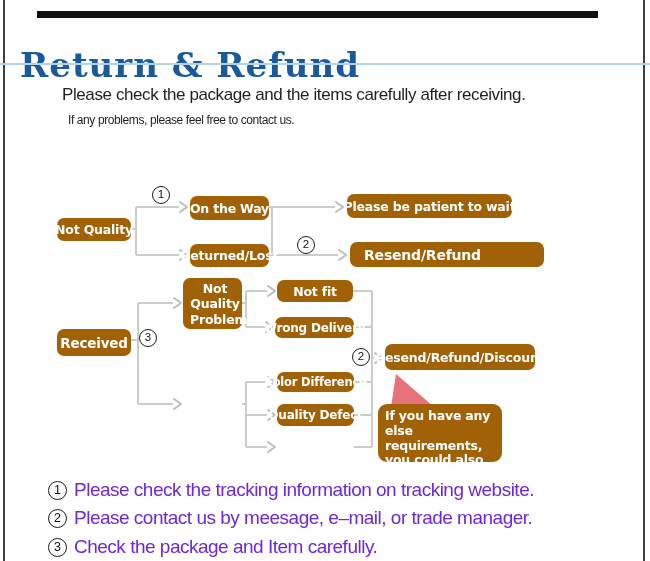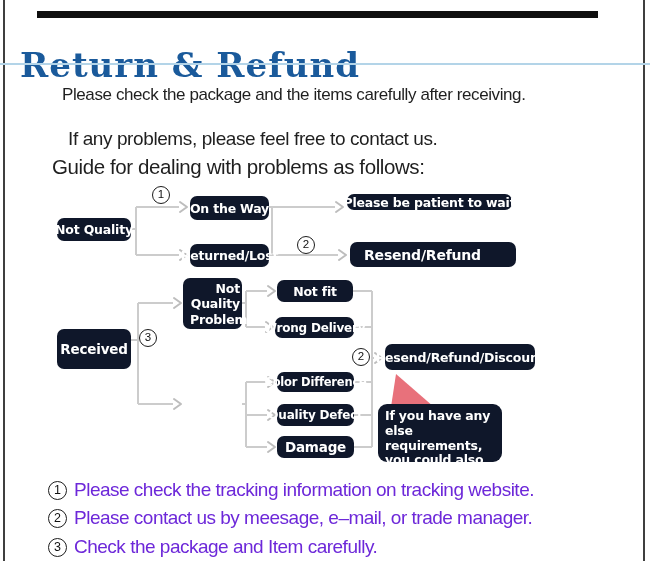--- a/index.html
+++ b/index.html
@@ -11,41 +11,41 @@
   .edge-left{left:3px;}
   .edge-right{left:643px;}
   .top-bar{position:absolute;left:37px;top:11px;width:561px;height:7px;background:#0f0f0f;}
   .page-title{
     position:absolute;left:20px;top:22px;
     font-family:"DejaVu Serif","Liberation Serif",serif;
     font-weight:700;font-size:34px;letter-spacing:1px;color:#1a5a9b;white-space:nowrap;
   }
   .title-underline{position:absolute;left:0;top:63px;width:650px;height:2px;background:#b3d4e8;}
   .intro-1{position:absolute;left:62px;top:85px;font-size:17px;letter-spacing:-0.4px;}
-  .intro-2{position:absolute;left:68px;top:128px;font-size:19px;letter-spacing:-0.4px;}
+  .intro-2{position:absolute;left:68px;top:113px;font-size:12px;letter-spacing:-0.4px;}
   .guide-heading{position:absolute;left:52px;top:155px;font-size:20.5px;letter-spacing:-0.4px;}
 
   .connector-layer{position:absolute;left:0;top:0;z-index:0;}
 
   .node{
-    position:absolute;z-index:1;background:#0f172a;color:#fff;border-radius:7px;
+    position:absolute;z-index:1;background:#a16207;color:#fff;border-radius:7px;
     font-family:"DejaVu Sans","Liberation Sans",sans-serif;font-weight:700;font-size:12.5px;
     display:flex;align-items:center;justify-content:center;box-sizing:border-box;
     white-space:nowrap;letter-spacing:-0.2px;
   }
-  .node.multiline{display:block;white-space:normal;text-align:right;
+  .node.multiline{display:block;white-space:normal;text-align:center;
     padding:3px 2px 0 7px;line-height:1.22;}
   .node.leftpad{justify-content:flex-start;padding-left:14px;}
 
   .n-notrec{left:57px;top:218px;width:74px;height:23px;}
   .n-otw{left:190px;top:196px;width:79px;height:24px;}
   .n-retl{left:190px;top:244px;width:79px;height:23px;}
-  .n-wait{left:347px;top:194px;width:165px;height:16px;}
-  .n-rr{left:350px;top:242px;width:166px;height:25px;font-size:14px;}
-  .n-recv{left:57px;top:329px;width:74px;height:40px;font-size:13.5px;}
+  .n-wait{left:347px;top:194px;width:165px;height:24px;}
+  .n-rr{left:350px;top:242px;width:194px;height:25px;font-size:14px;}
+  .n-recv{left:57px;top:329px;width:74px;height:27px;font-size:13.5px;}
   .n-nqp{left:183px;top:278px;width:59px;height:51px;}
   .n-qp{left:183px;top:382px;width:59px;height:44px;font-size:13px;}
   .n-nf{left:277px;top:280px;width:76px;height:22px;}
   .n-wd{left:275px;top:317px;width:79px;height:21px;font-size:12px;}
   .n-cd{left:277px;top:372px;width:77px;height:20px;font-size:11.5px;}
   .n-qd{left:277px;top:404px;width:77px;height:22px;font-size:12px;}
   .n-dm{left:277px;top:436px;width:77px;height:22px;font-size:13.5px;}
   .n-rrd{left:385px;top:344px;width:150px;height:26px;font-size:12.5px;}
   .n-bub{left:378px;top:404px;width:124px;height:58px;border-radius:9px;
     display:block;white-space:normal;text-align:left;font-weight:600;
@@ -78,21 +78,20 @@
 
   <div class="edge edge-left"></div>
   <div class="edge edge-right"></div>
   <div class="top-bar"></div>
 
   <h1 class="page-title">Return &amp; Refund</h1>
   <div class="title-underline"></div>
 
   <div class="intro-1">Please check the package and the items carefully after receiving.</div>
   <div class="intro-2">If any problems, please feel free to contact us.</div>
-  <div class="guide-heading">Guide for dealing with problems as follows:</div>
 
   <svg class="connector-layer" width="650" height="561" viewBox="0 0 650 561" aria-hidden="true">
     <g stroke="#cccccc" stroke-width="2" fill="none">
       <path d="M131 229 H136 M136 207 V255 M136 207 H179 M136 255 H179
                M269 207 H272 M269 255 H272 M272 207 V255 M272 207 H335 M272 255 H338
                M131 340 H138 M138 303 V404 M138 303 H173 M138 404 H173
                M242 303 H246 M246 291 V327 M246 291 H267 M246 327 H265
                M242 404 H246 M246 382 V447 M246 382 H267 M246 415 H267 M246 447 H267
                M353 291 H372 M354 327 H372 M354 382 H372 M354 415 H372 M354 447 H372
                M372 291 V447 M372 358 H374"></path>
@@ -118,21 +117,20 @@
   <div class="node n-otw">On the Way</div>
   <div class="node n-retl">Returned/Lost</div>
   <div class="node n-wait">Please be patient to wait</div>
   <div class="node n-rr leftpad">Resend/Refund</div>
   <div class="node n-recv">Received</div>
   <div class="node n-nqp multiline">Not Quality Problem</div>
   <div class="node n-nf">Not fit</div>
   <div class="node n-wd">Wrong Delivery</div>
   <div class="node n-cd">Color Difference</div>
   <div class="node n-qd">Quality Defect</div>
-  <div class="node n-dm">Damage</div>
   <div class="node n-rrd">Resend/Refund/Discount</div>
   <div class="node n-bub">If you have any else requirements, you could also tell us!</div>
 
   <div class="cmark m-1">1</div>
   <div class="cmark m-2a">2</div>
   <div class="cmark m-3">3</div>
   <div class="cmark m-2b">2</div>
 
   <div class="footnote-row fn-1">
     <span class="fn-mark">1</span>

